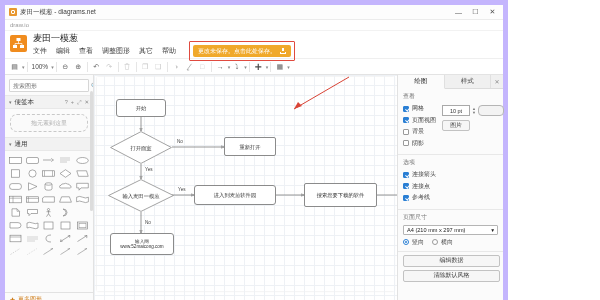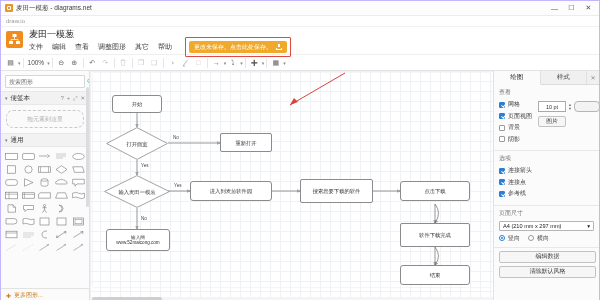--- a/index.html
+++ b/index.html
@@ -1,21 +1,21 @@
 <!DOCTYPE html>
 <html><head>
 <meta charset="utf-8">
 <style>
   html,body{margin:0;padding:0;}
   body{
     width:600px;height:300px;overflow:hidden;
     font-family:"Liberation Sans","DejaVu Sans",sans-serif;
     font-size:7px;color:#333;background:#fff;
   }
-  #app{position:relative;width:600px;height:300px;border:1px solid #c4b5fd;box-sizing:border-box;}
+  #app{position:relative;width:508px;height:300px;border:5px solid #c4b5fd;box-sizing:border-box;}
 
   
   .titlebar{height:14px;display:flex;align-items:center;background:#fdfdfd;border-bottom:1px solid #ececec;padding:0 2px;}
   .tb-ico{width:8px;height:8px;background:#e8972e;border-radius:1px;margin:0 3px 0 2px;position:relative;}
   .tb-ico:after{content:"";position:absolute;left:2px;top:2px;width:4px;height:4px;border:1px solid #fff;border-radius:1px;box-sizing:border-box;}
   .tb-title{font-size:6.5px;color:#3a3a3a;flex:1;white-space:nowrap;overflow:hidden;}
   .tb-btns{display:flex;align-items:center;gap:0px;}
   .tb-btn{width:17px;height:14px;display:flex;align-items:center;justify-content:center;font-size:7px;color:#555;}
 
   

